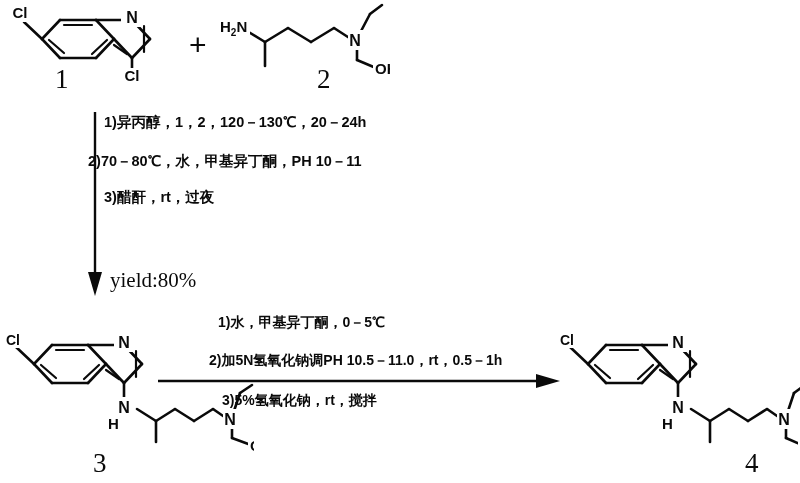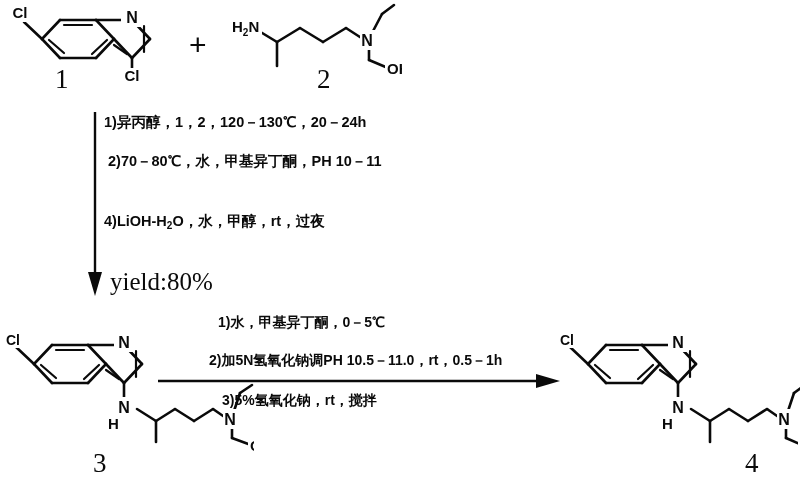--- a/index.html
+++ b/index.html
@@ -52,21 +52,21 @@
     letter-spacing: 0px;
   }
   .cond sub {
     font-size: 10px;
     vertical-align: baseline;
     position: relative;
     top: 3px;
   }
   .yield {
     font-family: "Liberation Serif", serif;
-    font-size: 25px;
+    font-size: 21px;
     color: #0a0a0a;
     white-space: nowrap;
   }
   .cond-b {
     font-family: "Liberation Sans", sans-serif;
     font-size: 14px;
     font-weight: bold;
     color: #0a0a0a;
     white-space: nowrap;
   }
@@ -111,21 +111,21 @@
       <rect x="0" y="2" width="26" height="18" fill="#ffffff"></rect>
       <text x="12" y="16" font-size="15" text-anchor="middle">Cl</text>
       <rect x="113" y="66" width="24" height="14" fill="#ffffff"></rect>
       <text x="124" y="79" font-size="15" text-anchor="middle">Cl</text>
     </svg>
   </div>
   <div class="abs cmp-label" style="left:55px; top:66px;">1</div>
 
   <div class="abs plus" style="left:189px; top:28px;">+</div>
 
-  <div class="abs struct" style="left:222px; top:2px;">
+  <div class="abs struct" style="left:210px; top:2px;">
     <svg width="180" height="78" viewBox="0 0 180 78">
       <g stroke="#0a0a0a" stroke-width="2.6" fill="none" stroke-linecap="round">
 
         <line x1="32" y1="26" x2="55" y2="40"></line>
 
         <line x1="55" y1="40" x2="55" y2="64"></line>
 
         <line x1="55" y1="40" x2="78" y2="26"></line>
         <line x1="78" y1="26" x2="101" y2="40"></line>
         <line x1="101" y1="40" x2="124" y2="26"></line>
@@ -149,22 +149,22 @@
   <div class="abs cmp-label" style="left:317px; top:66px;">2</div>
 
   <div class="abs" style="left:80px; top:110px;">
     <svg width="34" height="190" viewBox="0 0 34 190">
       <line x1="15" y1="2" x2="15" y2="170" stroke="#0a0a0a" stroke-width="2.4"></line>
       <polygon points="15,186 8,162 22,162" fill="#0a0a0a"></polygon>
     </svg>
   </div>
 
   <div class="abs cond" style="left:104px; top:113px;">1)异丙醇，1，2，120－130℃，20－24h</div>
-  <div class="abs cond" style="left:108px; top:152px;">2)70－80℃，水，甲基异丁酮，PH 10－11</div>
-  <div class="abs cond" style="left:104px; top:212px;"><span>4)LiOH-H</span><sub>2</sub><span>O，水，甲醇，rt，过夜</span></div>
+  <div class="abs cond" style="left:88px; top:152px;">2)70－80℃，水，甲基异丁酮，PH 10－11</div>
+  <div class="abs cond" style="left:104px; top:188px;">3)醋酐，rt，过夜</div>
   <div class="abs yield" style="left:110px; top:268px;">yield:80%</div>
 
   <div class="abs struct" style="left:4px; top:325px;">
     <svg width="250" height="130" viewBox="0 0 250 130">
       <g stroke="#0a0a0a" stroke-width="2.6" fill="none" stroke-linecap="round">
 
         <line x1="48" y1="20" x2="84" y2="20"></line>
         <line x1="84" y1="20" x2="102" y2="39"></line>
         <line x1="102" y1="39" x2="84" y2="58"></line>
         <line x1="84" y1="58" x2="48" y2="58"></line>

